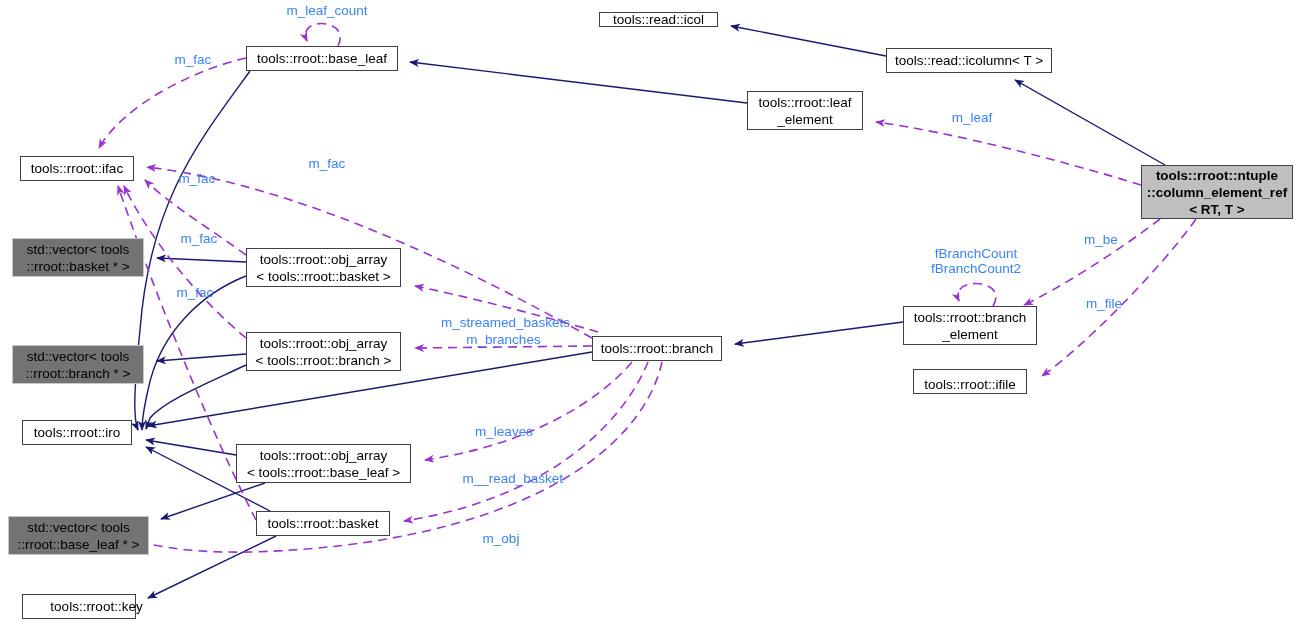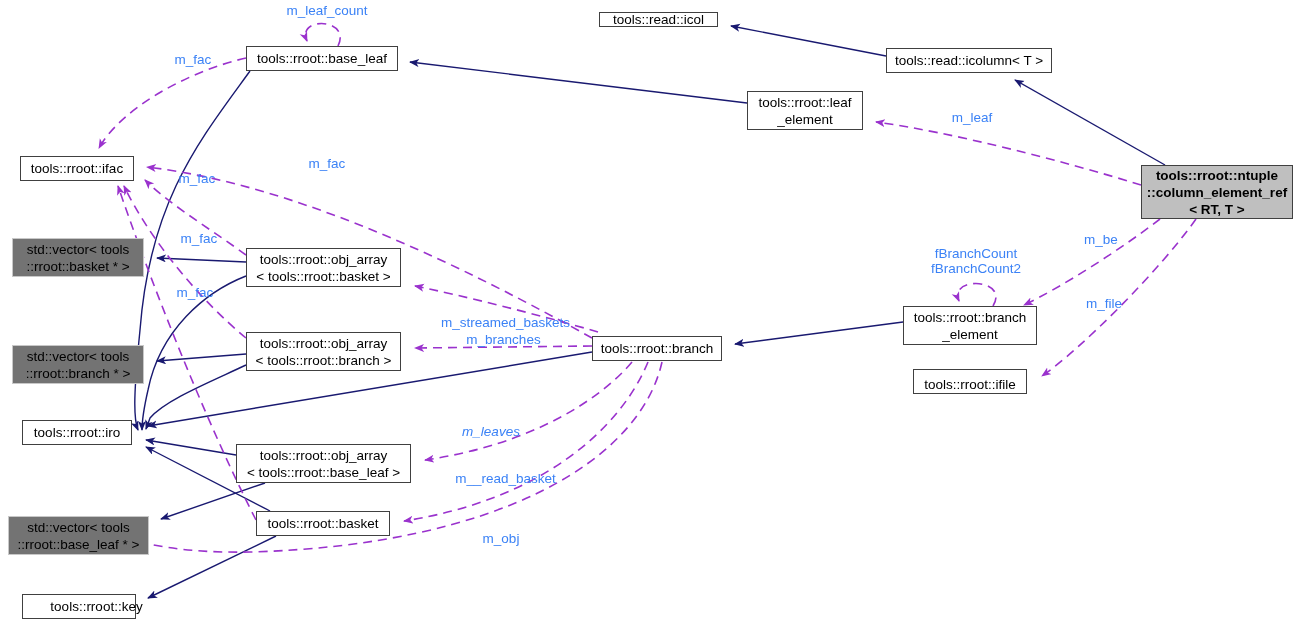--- a/index.html
+++ b/index.html
@@ -231,17 +231,17 @@
   <div class="edge-label" style="left:304px; top:156px; width:46px;">m_fac</div>
   <div class="edge-label" style="left:174px; top:171px; width:46px;">m_fac</div>
   <div class="edge-label" style="left:176px; top:231px; width:46px;">m_fac</div>
   <div class="edge-label" style="left:1080px; top:232px; width:42px;">m_be</div>
   <div class="edge-label" style="left:921px; top:246px; width:110px;">fBranchCount
 fBranchCount2</div>
   <div class="edge-label" style="left:434px; top:275px; width:143px;margin-top:40px;">m_streamed_baskets</div>
   <div class="edge-label" style="left:172px; top:285px; width:46px;">m_fac</div>
   <div class="edge-label" style="left:1081px; top:296px; width:46px;">m_file</div>
   <div class="edge-label" style="left:461px; top:332px; width:85px;">m_branches</div>
-  <div class="edge-label" style="left:457px; top:424px; width:68px;font-style:italic;">m_leaves</div>
-  <div class="edge-label" style="left:448px; top:471px; width:115px;">m__read_basket</div>
+  <div class="edge-label" style="left:470px; top:424px; width:68px;">m_leaves</div>
+  <div class="edge-label" style="left:448px; top:471px; width:115px;text-align:right;">m__read_basket</div>
   <div class="edge-label" style="left:478px; top:531px; width:46px;">m_obj</div>
 
 </div>
 
 </body></html>

